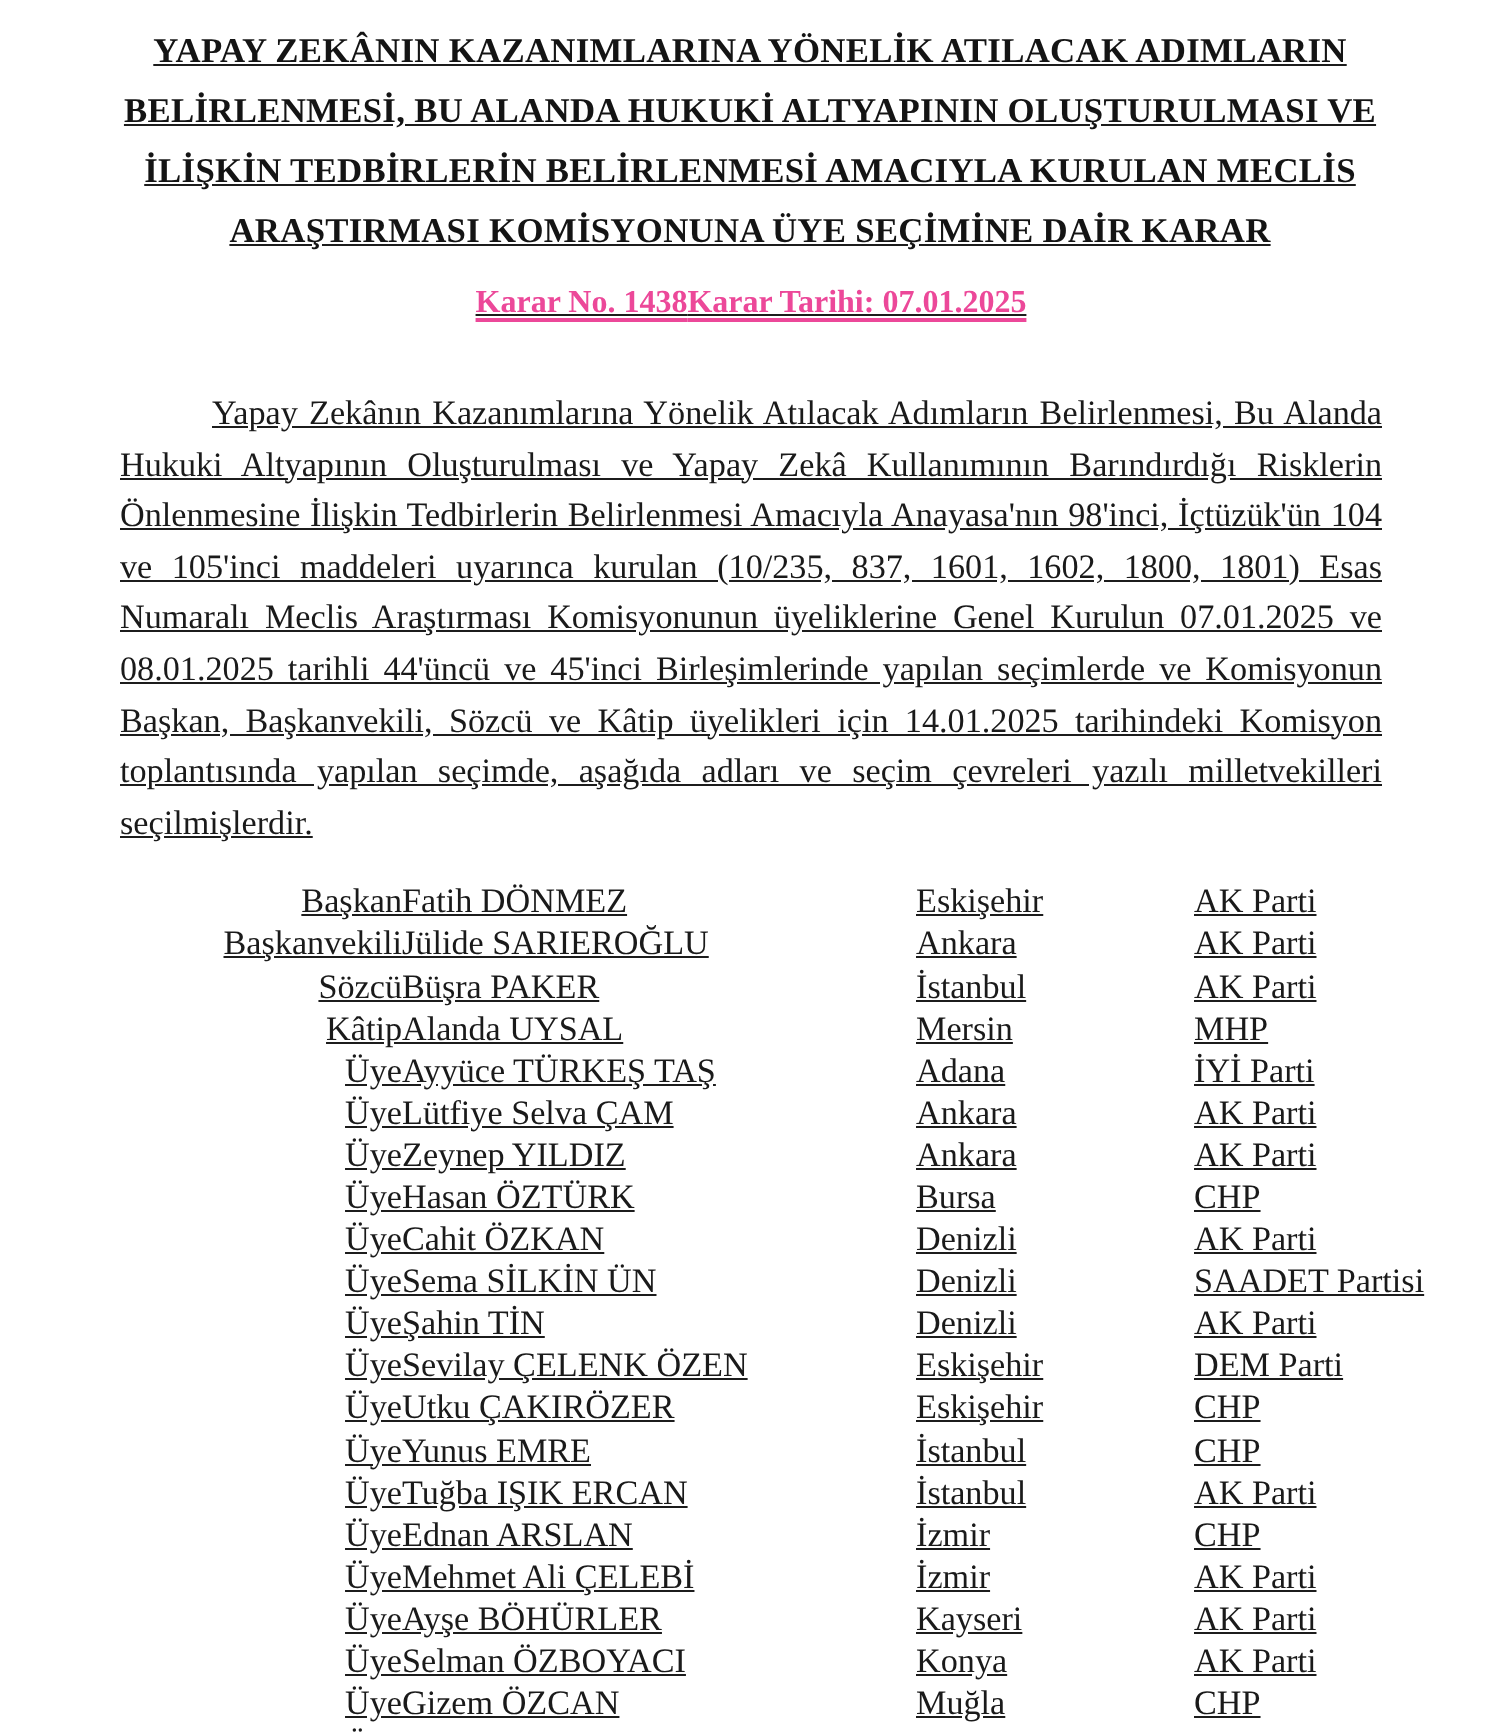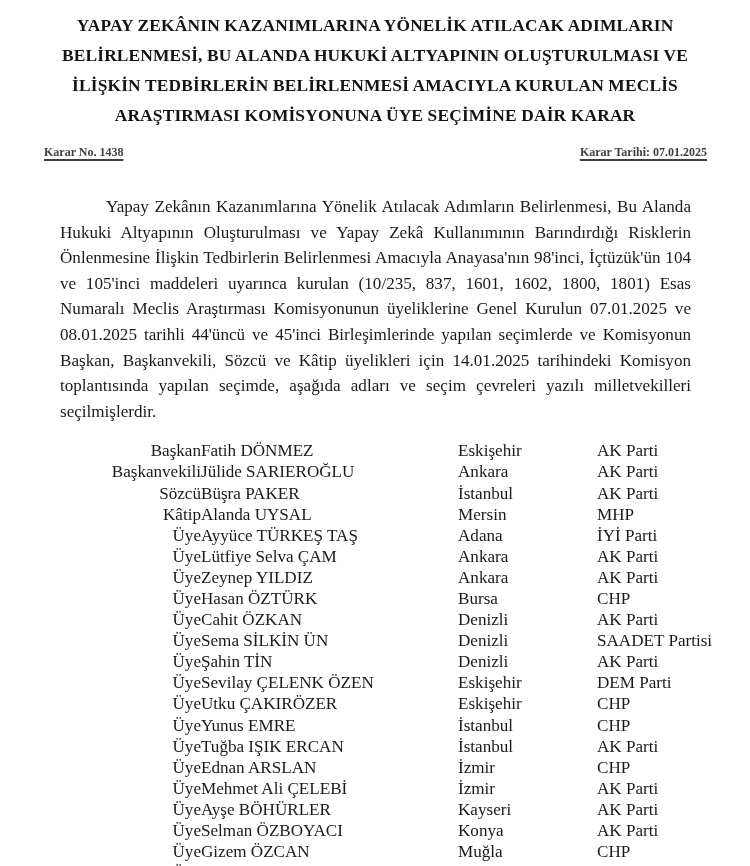--- a/index.html
+++ b/index.html
@@ -15,20 +15,21 @@
     font-family: "Liberation Serif", "DejaVu Serif", serif;
     color: #1c1c1c;
     position: relative;
   }
   .page {
     width: 750px;
     height: 768px;
     box-sizing: border-box;
     padding: 0;
     position: relative;
+    text-decoration: underline;
   }
 
   
   .doc-title {
     margin: 0;
     padding: 10px 42px 0 42px;
     text-align: center;
     font-weight: bold;
     font-size: 17.4px;
     line-height: 30px;
@@ -36,27 +37,27 @@
     color: #141414;
   }
   .doc-title .tline {
     display: block;
     white-space: nowrap;
   }
 
   
   .karar-row {
     display: flex;
-    justify-content: space-between;
+    justify-content: center;
     align-items: baseline;
     padding: 10px 43px 0 44px;
     font-weight: bold;
-    font-size: 12px;
+    font-size: 16px;
     line-height: 24px;
-    color: #404040;
+    color: #ec4899;
   }
   .karar-row span {
     text-decoration: underline;
     text-underline-offset: 2.5px;
     text-decoration-thickness: 1.6px;
   }
 
   
   .body-par {
     margin: 16px;

